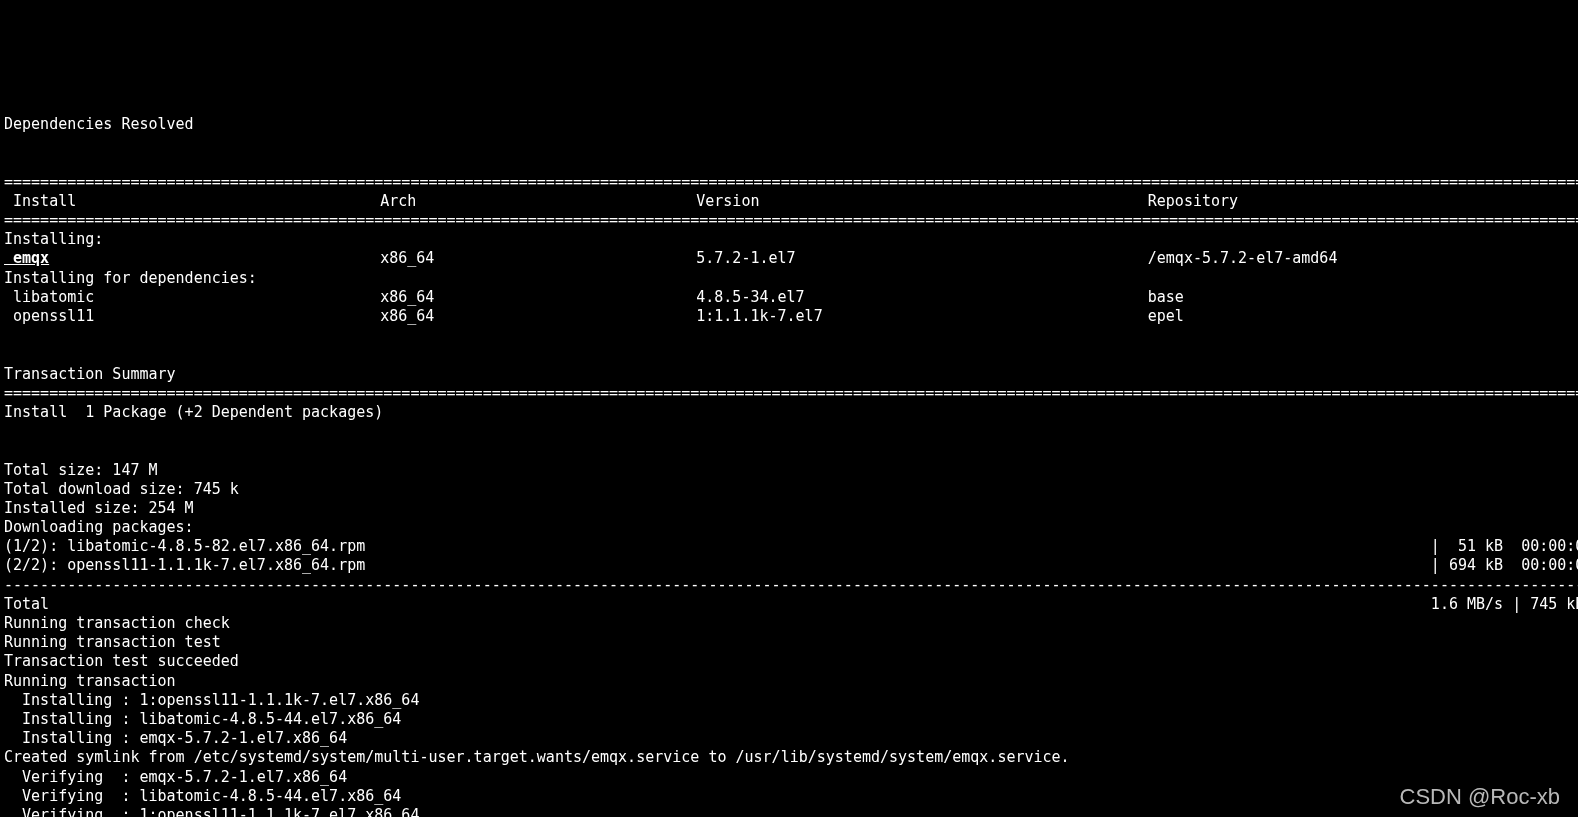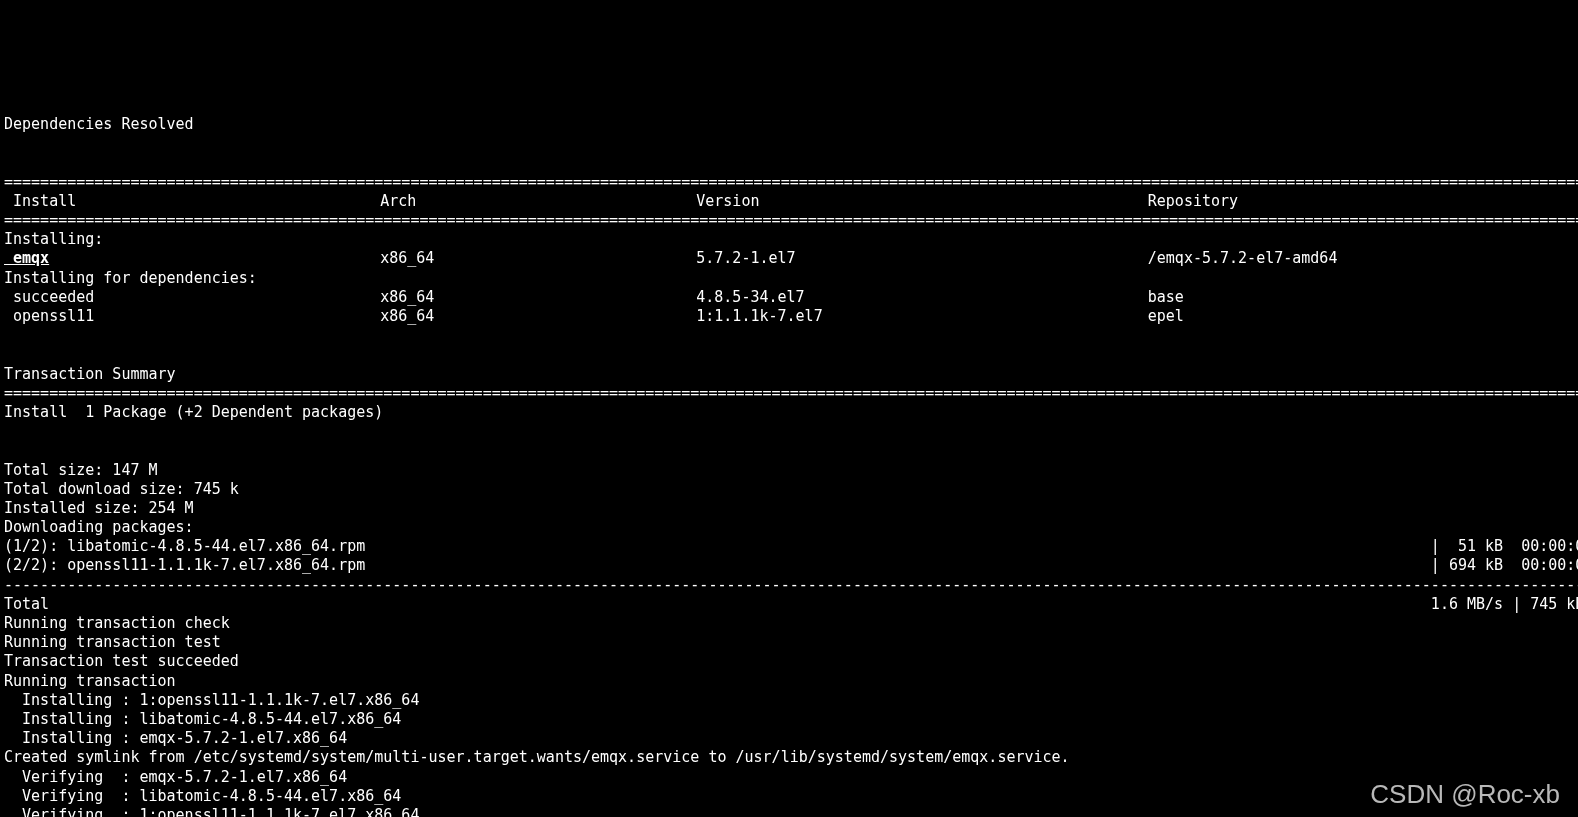--- a/index.html
+++ b/index.html
@@ -18,21 +18,21 @@
   .terminal {
     padding: 0 4px;
   }
   .bold { font-weight: bold; text-decoration: underline; }
   .watermark {
     position: absolute;
     right: 18px;
     bottom: 6px;
     color: #d9d9d9;
     font-family: "Segoe UI", Arial, sans-serif;
-    font-size: 26px;
+    font-size: 22px;
     opacity: 0.85;
     pointer-events: none;
   }
   
   .col-pkg   { display:inline-block; width: 39ch; }
   .col-arch  { display:inline-block; width: 35ch; margin-left: 24px; }
   .col-ver   { display:inline-block; width: 50ch; }
   .col-repo  { display:inline-block; width: 52ch; }
   .dl-left   { display:inline-block; width: 158ch; }
   .dl-right  { display:inline-block; }
@@ -46,34 +46,34 @@
 <div class="terminal">
 <span>Dependencies Resolved</span>
 <span>
 </span>
 <span>===================================================================================================================================================================================================</span>
 <span><span class="col-pkg"> Install</span><span class="col-arch">Arch</span><span class="col-ver">Version</span><span class="col-repo">Repository</span></span>
 <span>===================================================================================================================================================================================================</span>
 <span>Installing:</span>
 <span><span class="col-pkg bold"> emqx</span><span class="col-arch">x86_64</span><span class="col-ver">5.7.2-1.el7</span><span class="col-repo">/emqx-5.7.2-el7-amd64</span></span>
 <span>Installing for dependencies:</span>
-<span><span class="col-pkg"> succeeded</span><span class="col-arch">x86_64</span><span class="col-ver">4.8.5-34.el7</span><span class="col-repo">base</span></span>
+<span><span class="col-pkg"> libatomic</span><span class="col-arch">x86_64</span><span class="col-ver">4.8.5-34.el7</span><span class="col-repo">base</span></span>
 <span><span class="col-pkg"> openssl11</span><span class="col-arch">x86_64</span><span class="col-ver">1:1.1.1k-7.el7</span><span class="col-repo">epel</span></span>
 <span>
 </span>
 <span>Transaction Summary</span>
 <span>===================================================================================================================================================================================================</span>
 <span>Install  1 Package (+2 Dependent packages)</span>
 <span>
 </span>
 <span>Total size: 147 M</span>
 <span>Total download size: 745 k</span>
 <span>Installed size: 254 M</span>
 <span>Downloading packages:</span>
-<span><span class="dl-left">(1/2): libatomic-4.8.5-44.el7.x86_64.rpm</span><span class="dl-right">|  51 kB  00:00:00</span></span>
+<span><span class="dl-left">(1/2): libatomic-4.8.5-82.el7.x86_64.rpm</span><span class="dl-right">|  51 kB  00:00:00</span></span>
 <span><span class="dl-left">(2/2): openssl11-1.1.1k-7.el7.x86_64.rpm</span><span class="dl-right">| 694 kB  00:00:00</span></span>
 <span>---------------------------------------------------------------------------------------------------------------------------------------------------------------------------------------------------</span>
 <span><span class="dl-left">Total</span><span class="dl-right">1.6 MB/s | 745 kB  00:00:00</span></span>
 <span>Running transaction check</span>
 <span>Running transaction test</span>
 <span>Transaction test succeeded</span>
 <span>Running transaction</span>
 <span><span class="prog-left">  Installing : 1:openssl11-1.1.1k-7.el7.x86_64</span></span>
 <span><span class="prog-left">  Installing : libatomic-4.8.5-44.el7.x86_64</span></span>
 <span><span class="prog-left">  Installing : emqx-5.7.2-1.el7.x86_64</span></span>

